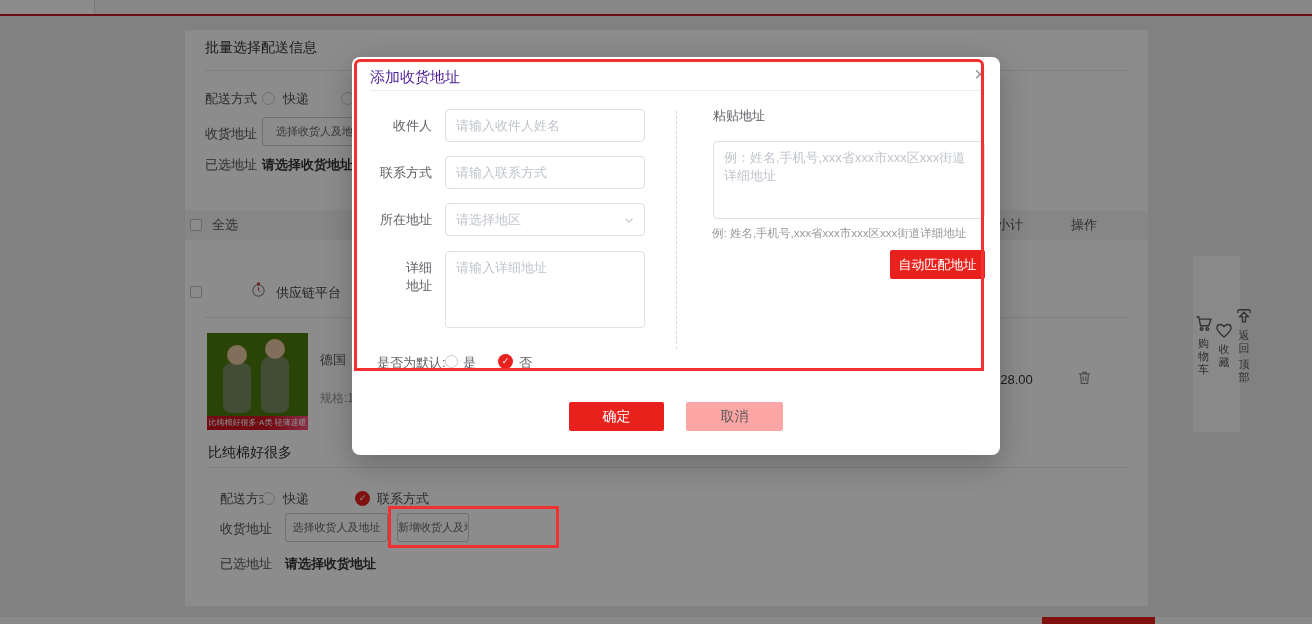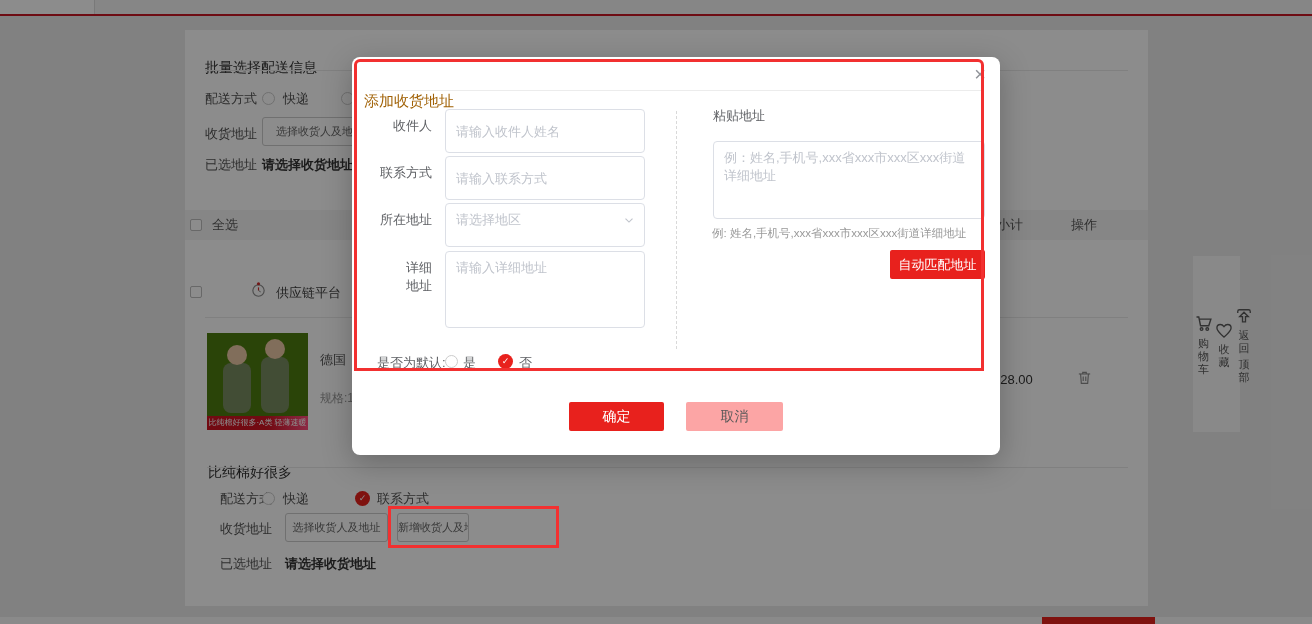--- a/index.html
+++ b/index.html
@@ -13,21 +13,21 @@
   .page { position:relative; width:1312px; height:624px; }
 
   
   .topbar { left:0; top:0; width:1312px; height:14px; background:#f4f4f4; }
   .top-tab { left:0; top:0; width:95px; height:14px; background:#fff; border-right:1px solid #dcdcdc; }
   .redline { left:0; top:14px; width:1312px; height:2px; background:#c81623; }
 
   .card { left:185px; top:30px; width:963px; height:576px; background:#fff; }
   .hline { height:1px; background:#e9e9e9; }
 
-  .t14 { font-size:14px; line-height:20px; color:#333;margin-top:20px; }
+  .t14 { font-size:14px; line-height:20px; color:#333; }
   .t13 { font-size:13px; line-height:18px; color:#555; }
   .t12 { font-size:12px; line-height:16px; color:#999; }
   .bold { font-weight:bold; color:#333; }
 
   .ghost-btn {
     border:1px solid #ccc; border-radius:3px; background:#fff;
     font-size:11px; color:#666; text-align:center; line-height:27px;
     overflow:hidden; white-space:nowrap; cursor:pointer;
   }
   .checkbox { width:12px; height:12px; border:1px solid #bdbdbd; border-radius:2px; background:#fff; }
@@ -59,25 +59,25 @@
   .red-stub { left:1042px; top:617px; width:113px; height:7px; background:#e8211d; }
 
   
   .overlay { left:0; top:0; width:1312px; height:624px; background:rgba(0,0,0,0.45); z-index:10; }
   .annotation { border:3px solid #f23030; z-index:20; pointer-events:none; }
 
   
   .modal { left:352px; top:57px; width:648px; height:398px; background:#fff;
     border-radius:8px; z-index:30; box-shadow:0 8px 30px rgba(0,0,0,.25); }
   .modal .annotation { position:absolute; left:2px; top:2px; width:630px; height:312px; border-radius:6px 6px 0 0; }
-  .modal-title { left:12px; top:11px; font-size:15px; color:#a16207;margin-top:24px; }
+  .modal-title { left:18px; top:11px; font-size:15px; color:#4c1d95; }
   .modal-close { right:14px; top:5px; font-size:20px; color:#909399; cursor:pointer; line-height:24px; }
   .modal-hr { left:18px; top:33px; width:612px; height:1px; background:#ececec; }
   .f-label { width:80px; text-align:right; font-size:13px; color:#606266; line-height:18px; }
-  .f-input { left:93px; width:200px; height:44px; border:1px solid #dcdfe6; border-radius:4px;
+  .f-input { left:93px; width:200px; height:33px; border:1px solid #dcdfe6; border-radius:4px;
     font-size:13px; color:#333; padding:0 10px; background:#fff; outline:none;
     font-family:"Liberation Sans","DejaVu Sans",sans-serif; }
   textarea.f-input { resize:none; padding-top:7px; }
   ::placeholder { color:#c0c4cc; opacity:1; }
   .sel-placeholder { font-size:13px; color:#c0c4cc; line-height:31px; padding-left:10px; }
   .chevron { position:absolute; right:8px; top:9px; color:#c0c4cc; }
   .dash-v { left:324px; top:54px; height:238px; width:1px; border-left:1px dashed #d9d9d9; }
   .red-btn { background:#e8211d; color:#fff; border:none; border-radius:2px; font-size:13px;
     cursor:pointer; font-family:inherit; }
   .gray-btn { background:#fca5a5; color:#595959; border:none; border-radius:2px; font-size:13px;

